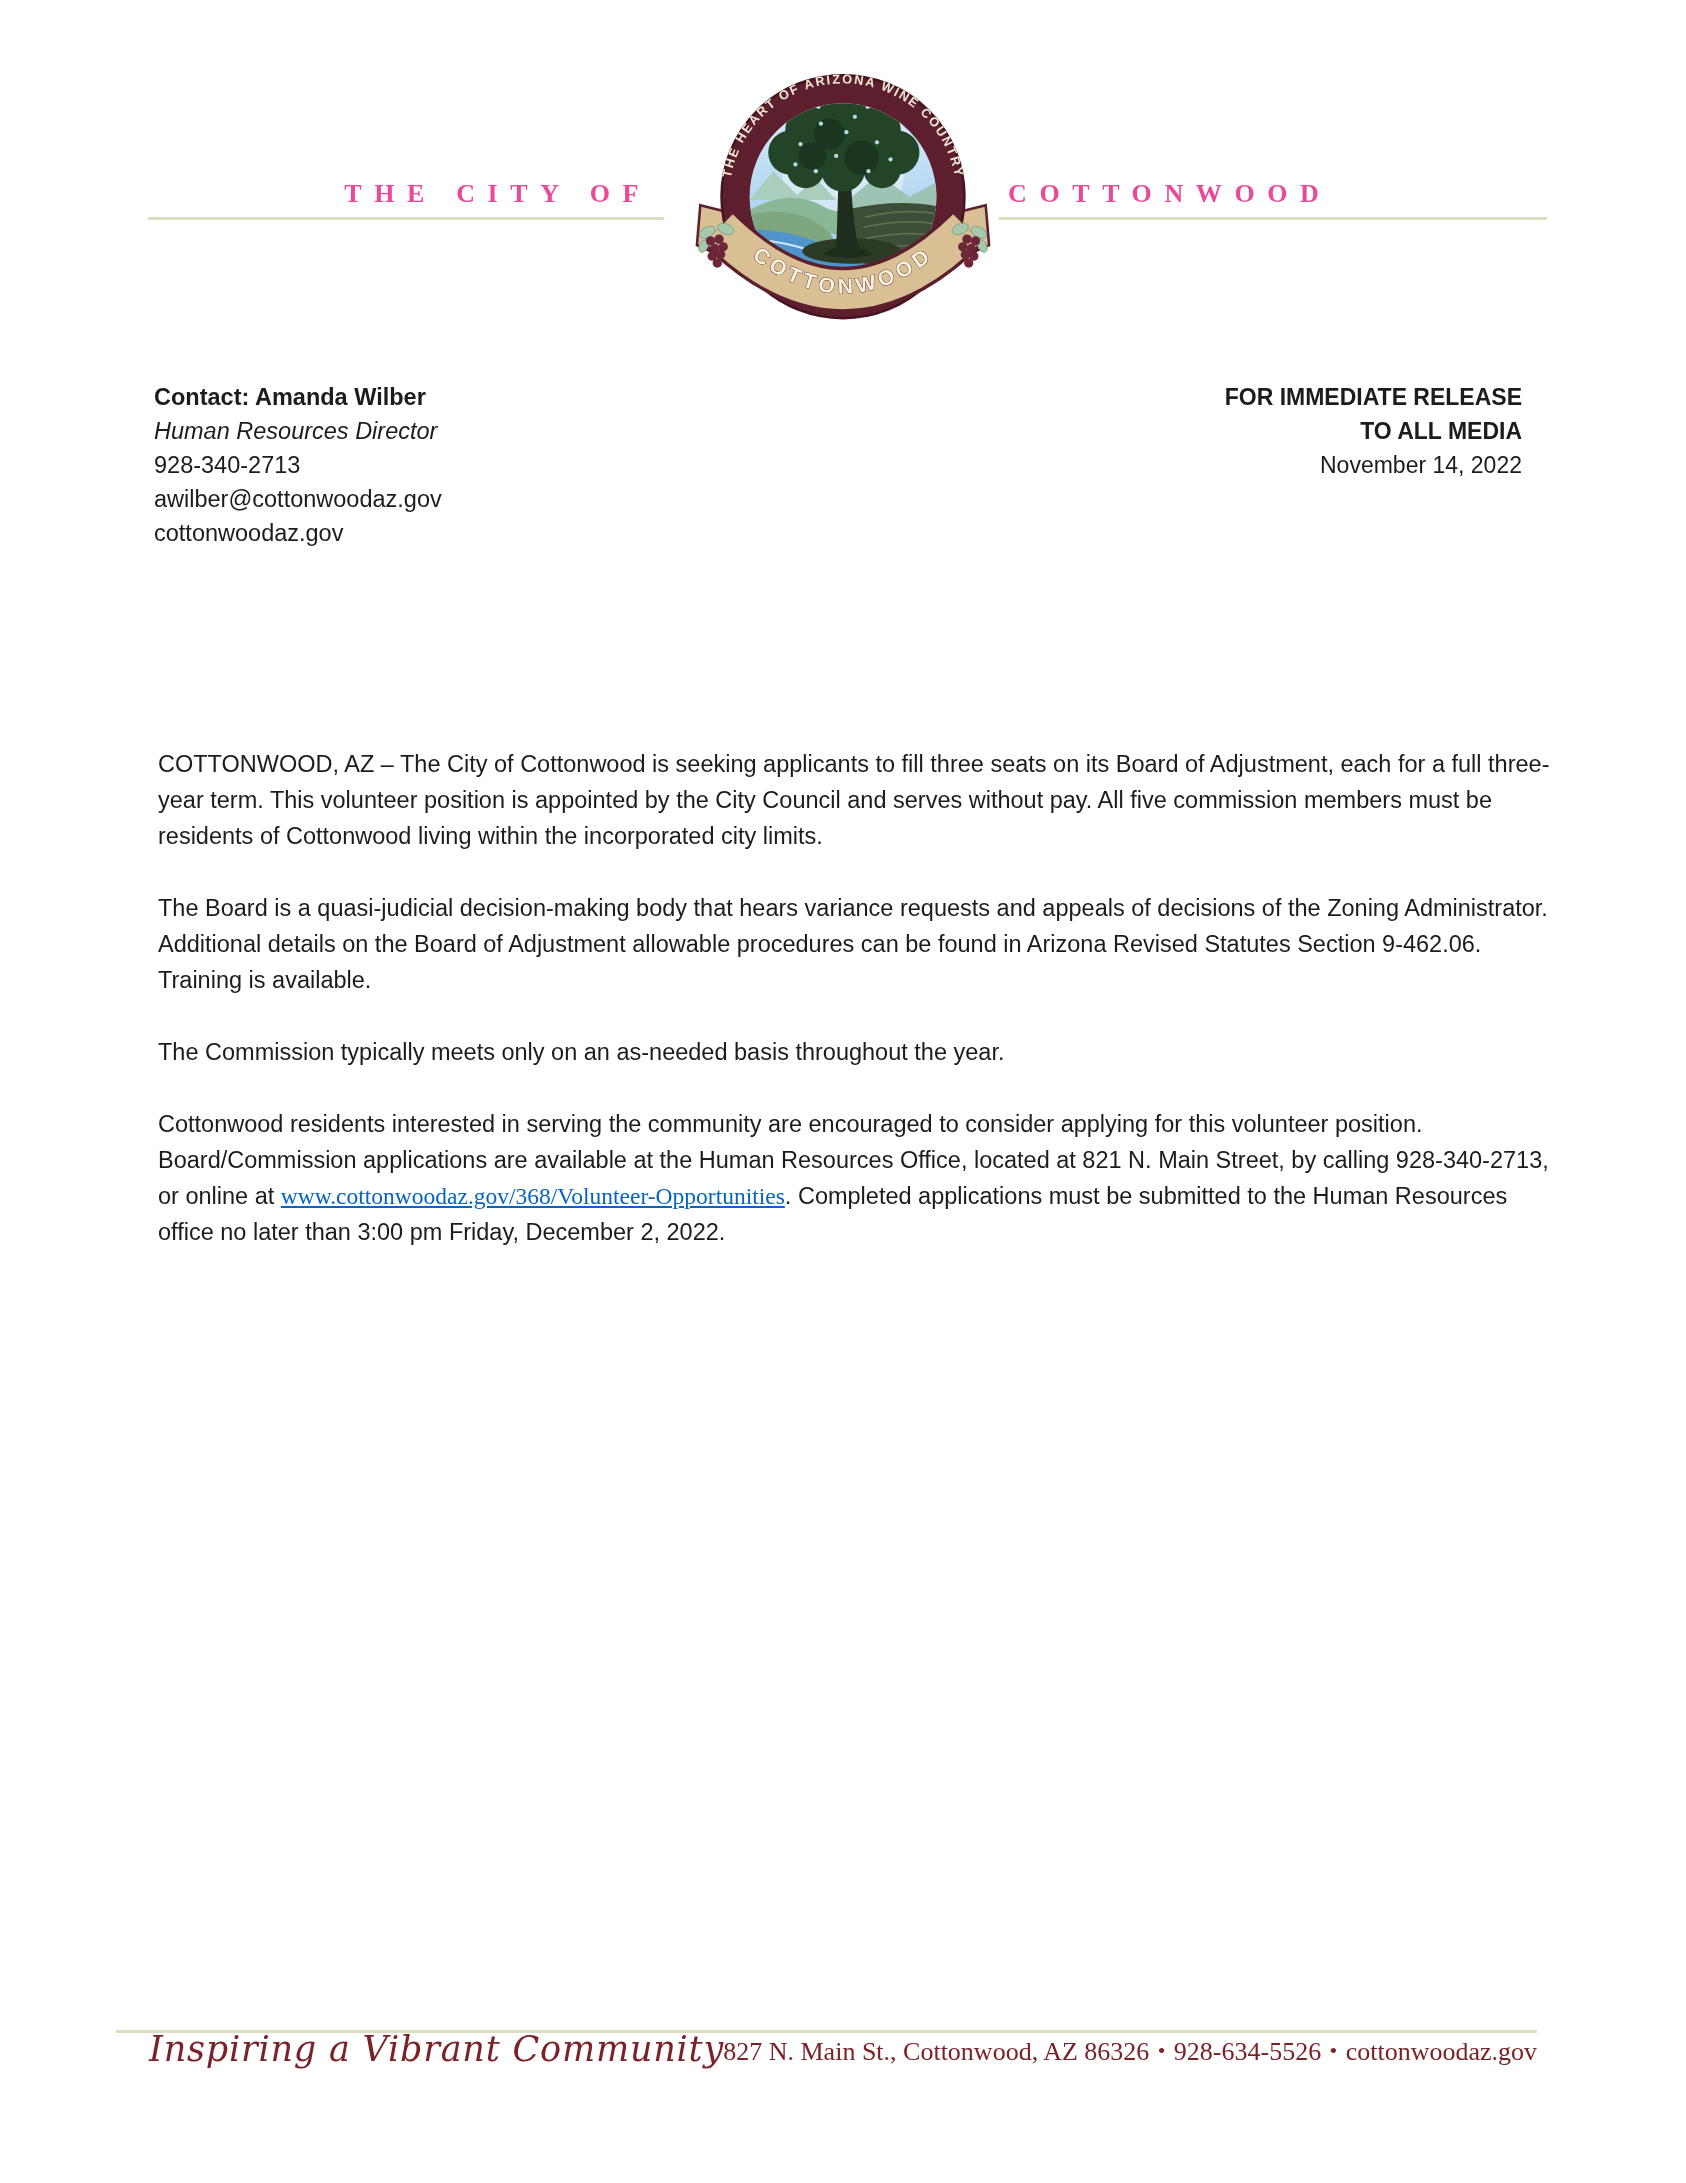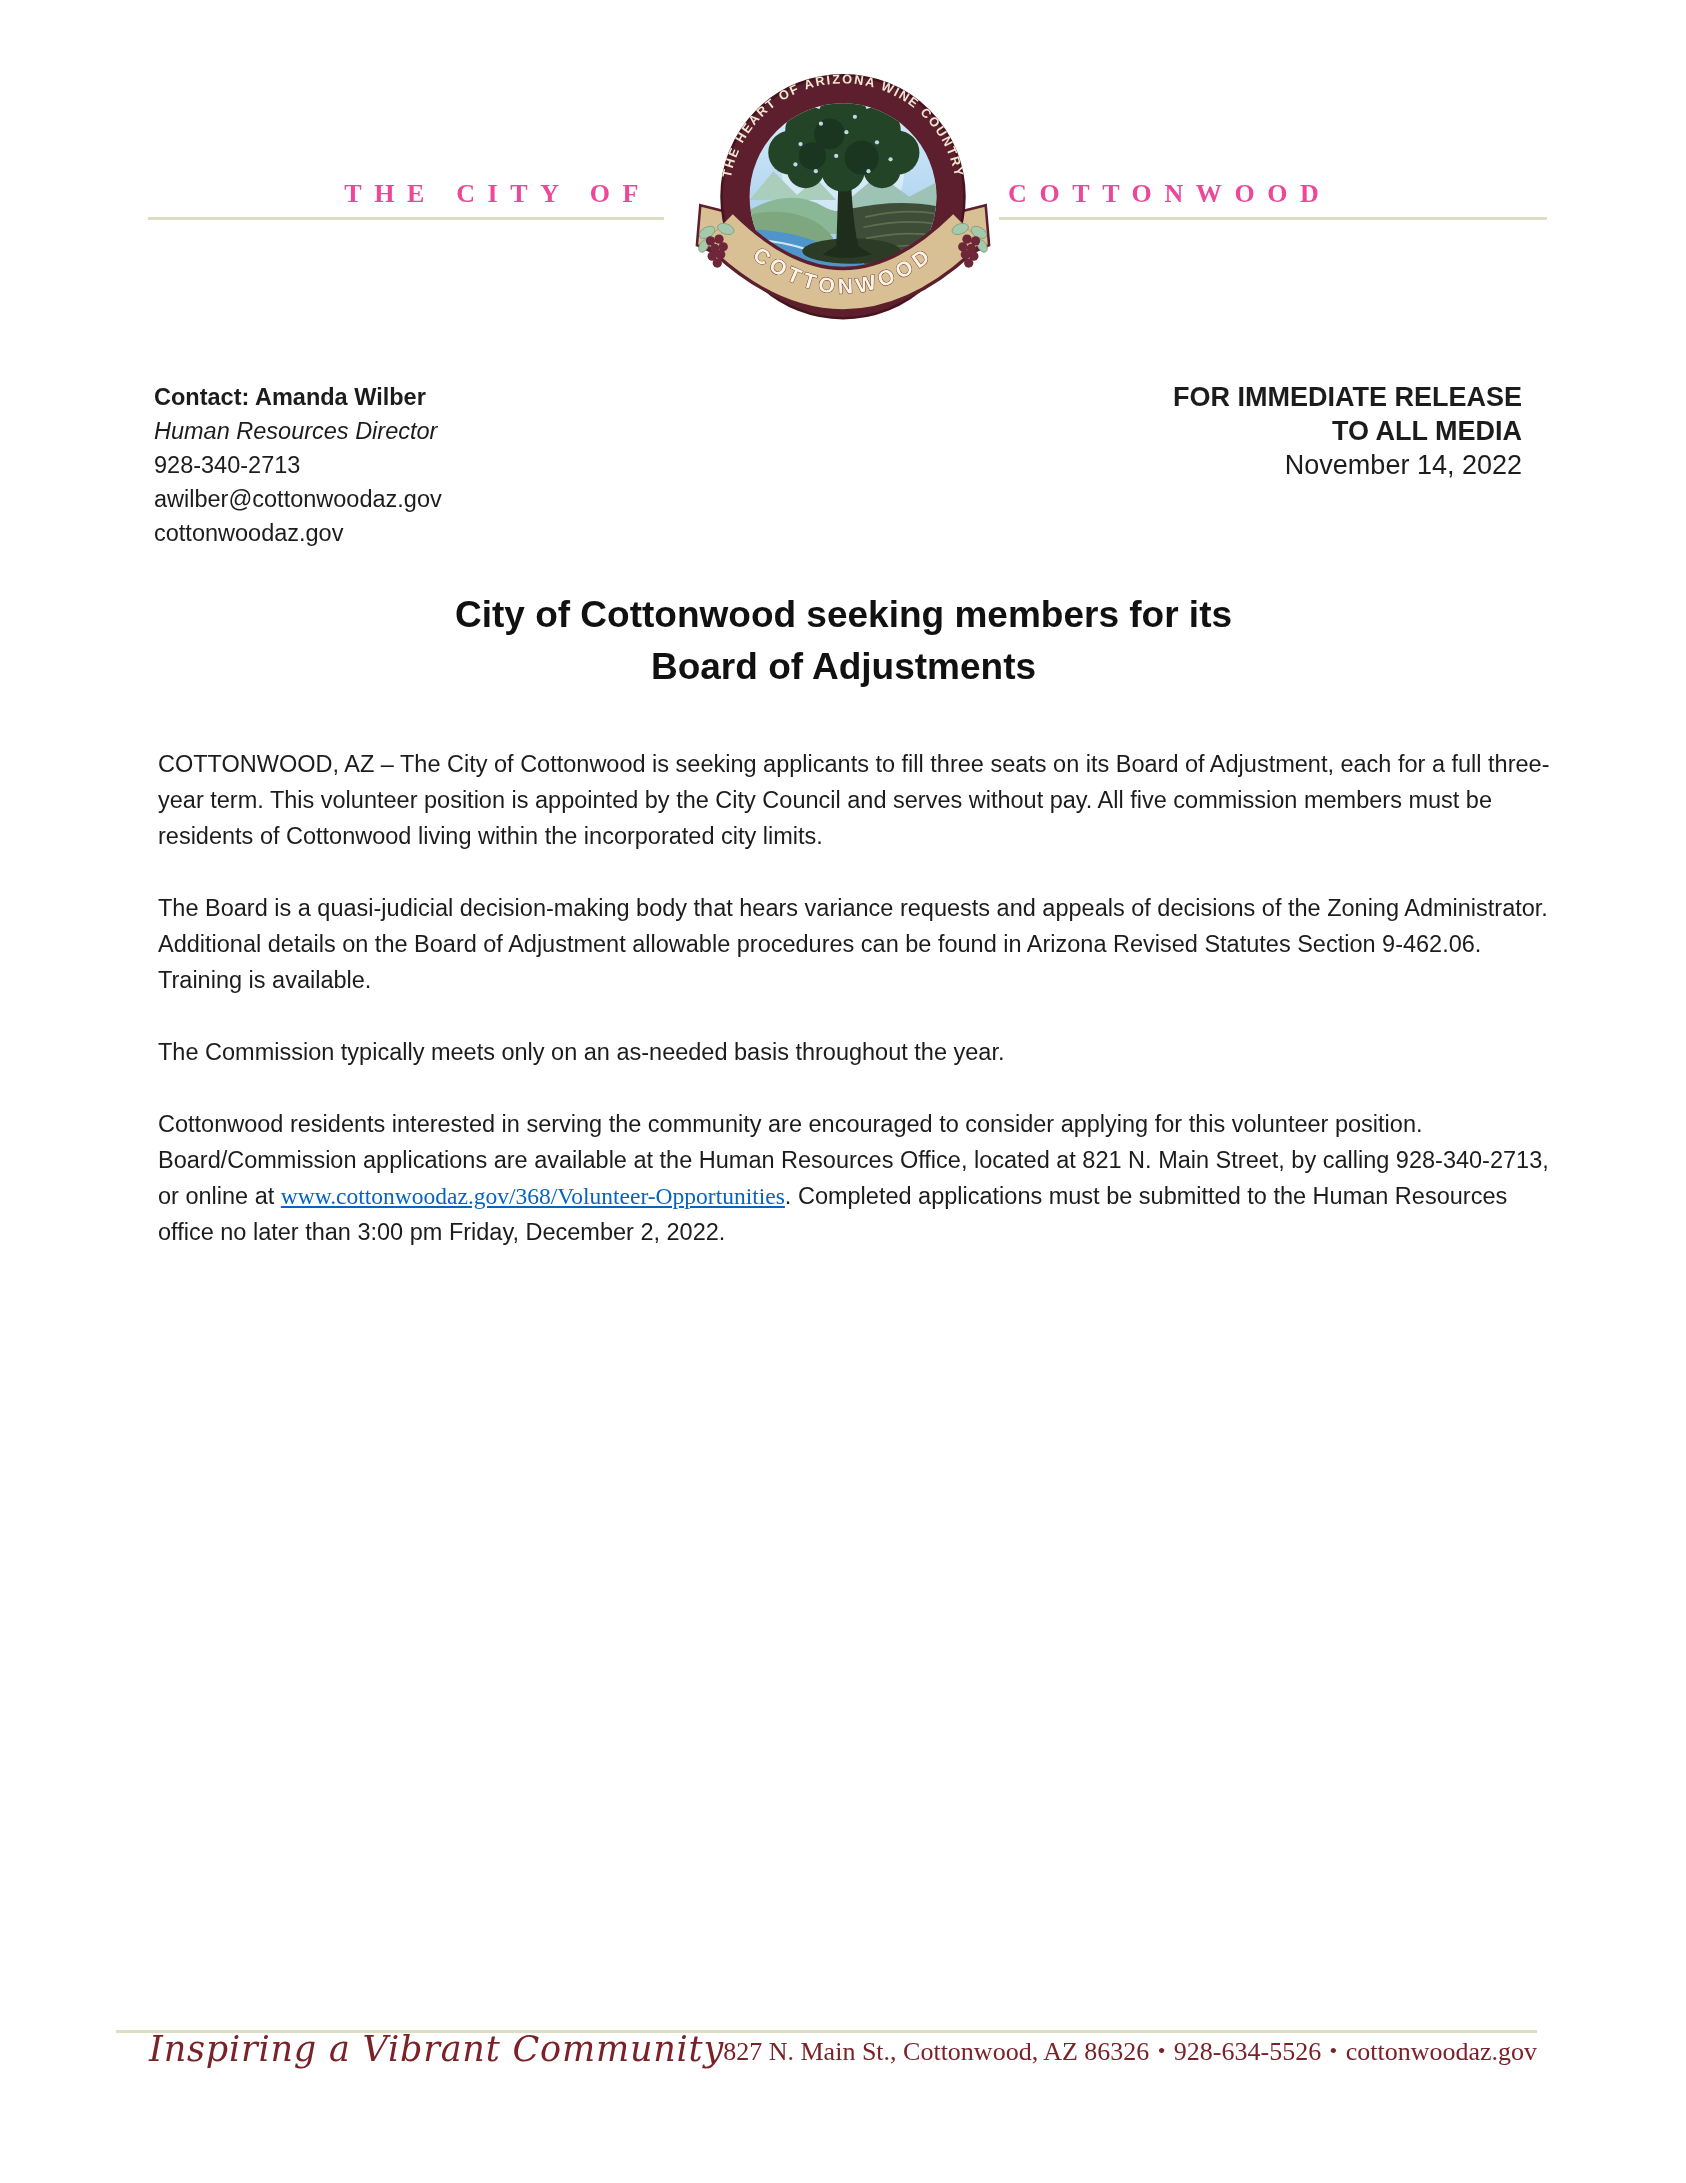--- a/index.html
+++ b/index.html
@@ -40,21 +40,21 @@
 
   
   .contact-block {
     position: absolute;
     left: 154px; top: 380px;
     font-size: 23.5px; line-height: 34px;
   }
   .release-block {
     position: absolute;
     right: 165px; top: 380px;
-    font-size: 27px; line-height: 34px;
+    font-size: 23px; line-height: 34px;
     text-align: right;
   }
   .bold { font-weight: bold; }
   .italic { font-style: italic; }
 
   
   .doc-title {
     position: absolute;
     left: 0; top: 589px; width: 1687px;
     text-align: center;
@@ -242,24 +242,20 @@
     <div>awilber@cottonwoodaz.gov</div>
     <div>cottonwoodaz.gov</div>
   </div>
 
   <div class="release-block">
     <div class="bold">FOR IMMEDIATE RELEASE</div>
     <div class="bold">TO ALL MEDIA</div>
     <div>November 14, 2022</div>
   </div>
 
-  <div class="doc-title">
-    <div>City of Cottonwood seeking members for its</div>
-    <div>Board of Adjustments</div>
-  </div>
 
   <div class="body-text">
     <p>COTTONWOOD, AZ – The City of Cottonwood is seeking applicants to fill three seats on its Board of Adjustment, each for a full three-year term. This volunteer position is appointed by the City Council and serves without pay. All five commission members must be residents of Cottonwood living within the incorporated city limits.</p>
     <p>The Board is a quasi-judicial decision-making body that hears variance requests and appeals of decisions of the Zoning Administrator. Additional details on the Board of Adjustment allowable procedures can be found in Arizona Revised Statutes Section 9-462.06. Training is available.</p>
     <p>The Commission typically meets only on an as-needed basis throughout the year.</p>
     <p><span>Cottonwood residents interested in serving the community are encouraged to consider applying for this volunteer position. Board/Commission applications are available at the Human Resources Office, located at 821 N. Main Street, by calling 928-340-2713, or online at </span><a class="link">www.cottonwoodaz.gov/368/Volunteer-Opportunities</a><span>. Completed applications must be submitted to the Human Resources office no later than 3:00 pm Friday, December 2, 2022.</span></p>
   </div>
 
   <div class="tagline">Inspiring a Vibrant Community</div>
   <div class="rule footer-rule"></div>

